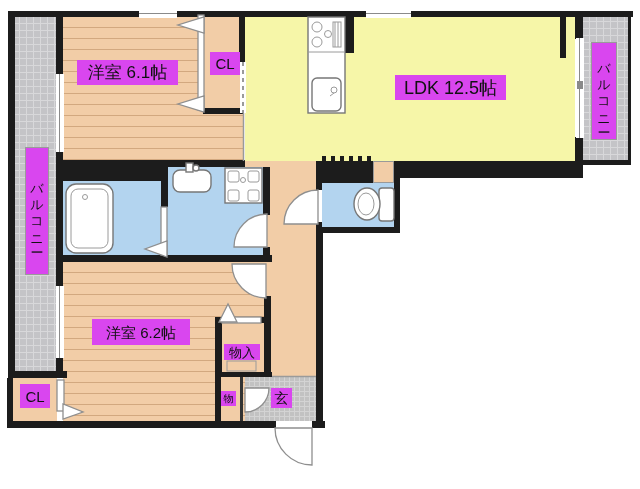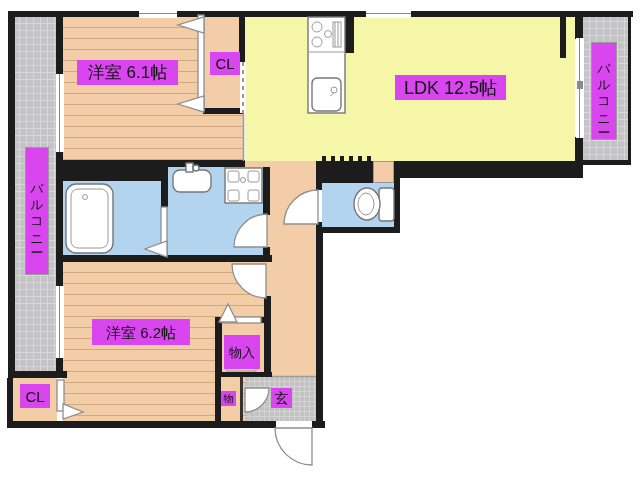--- a/index.html
+++ b/index.html
@@ -172,19 +172,19 @@
     <line class="line-gray" x1="243.5" y1="113" x2="243.5" y2="161"></line>
     <line class="line-gray" x1="272" y1="376.5" x2="316" y2="376.5"></line>
     <rect x="577" y="81" width="6" height="8" fill="#8a8a8a"></rect>
   </svg>
 
   <div class="label" style="left:77px;top:60px;width:101px;height:25px;font-size:17px;">洋室 6.1帖</div>
   <div class="label" style="left:395px;top:75px;width:111px;height:25px;font-size:18px;">LDK 12.5帖</div>
   <div class="label" style="left:92px;top:319px;width:98px;height:26px;font-size:15px;">洋室 6.2帖</div>
   <div class="label" style="left:210px;top:52px;width:30px;height:23px;font-size:15px;">CL</div>
   <div class="label" style="left:20px;top:384px;width:30px;height:24px;font-size:15px;">CL</div>
-  <div class="label" style="left:224px;top:335px;width:36px;height:34px;font-size:13px;">物入</div>
+  <div class="label" style="left:224px;top:344px;width:36px;height:16px;font-size:13px;">物入</div>
   <div class="label" style="left:221px;top:391px;width:15px;height:15px;font-size:10px;">物</div>
   <div class="label" style="left:271px;top:388px;width:21px;height:20px;font-size:14px;">玄</div>
   <div class="label label-v" style="left:25px;top:147px;width:22px;height:126px;font-size:13px;">バルコニー</div>
   <div class="label label-v" style="left:591px;top:42px;width:24px;height:96px;font-size:13px;">バルコニー</div>
 
 </div>
 
 </body></html>

